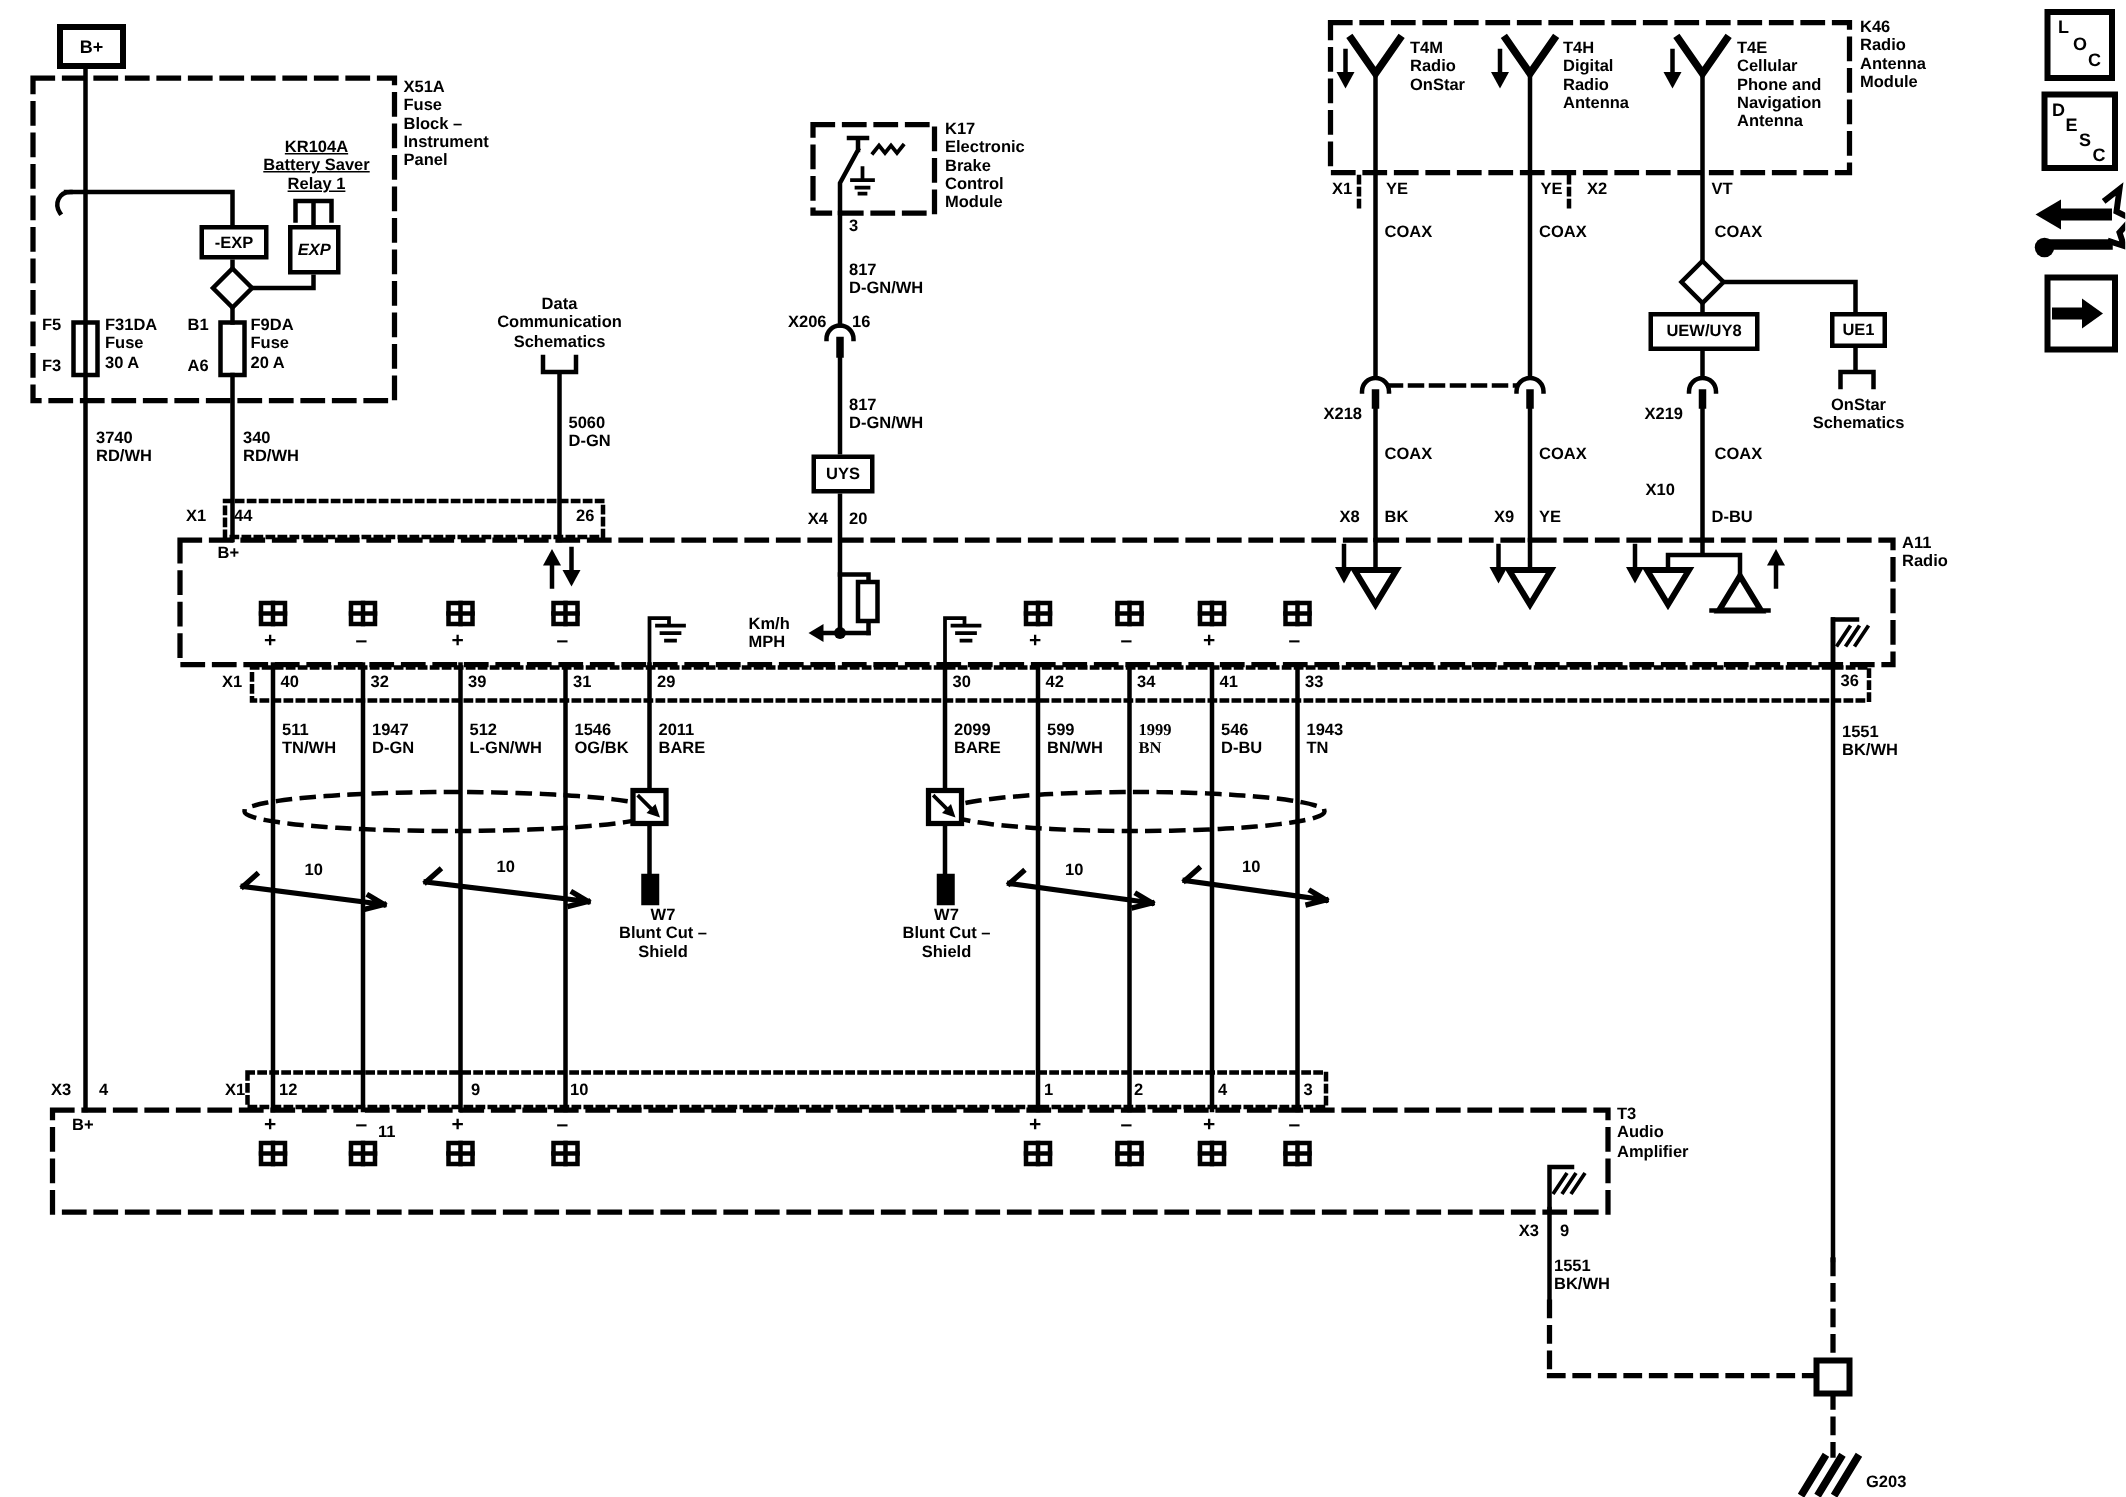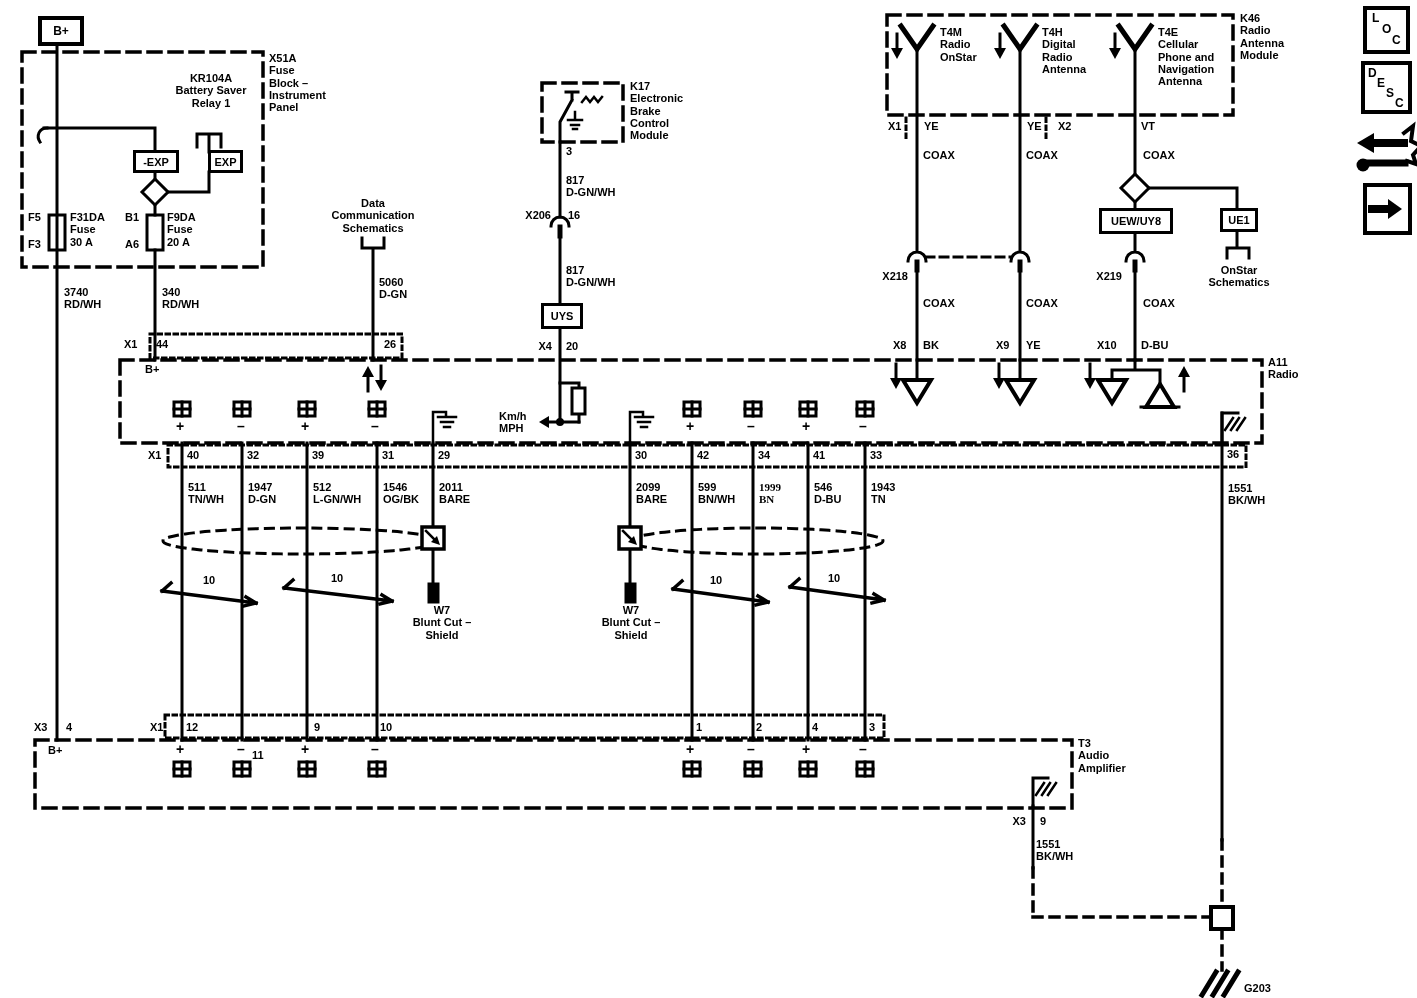--- a/index.html
+++ b/index.html
@@ -209,39 +209,39 @@
     </g>
   </g>
 </svg>
 
 <div class="box bx4" style="left:38px;top:16px;width:46px;height:30px;">
       <span>B+</span>
     </div>
 <div class="box" style="left:133px;top:150px;width:46px;height:23px;">
       <span>-EXP</span>
     </div>
-<div class="box" style="left:208px;top:150px;width:35px;height:23px;">
+<div class="box" style="left:192px;top:150px;width:35px;height:33px;font-style:italic;">
       <span>EXP</span>
     </div>
 <div class="box" style="left:541px;top:303px;width:42px;height:26px;">
       <span>UYS</span>
     </div>
 <div class="box" style="left:1099px;top:208px;width:74px;height:26px;">
       <span>UEW/UY8</span>
     </div>
 <div class="box" style="left:1220px;top:208px;width:38px;height:24px;">
       <span>UE1</span>
     </div>
 
 <div class="lbl" style="left:269px;top:52px;">X51A
 Fuse
 Block –
 Instrument
 Panel</div>
-<div class="lbl ctr" style="left:211px;top:72px;">KR104A
+<div class="lbl ctr" style="left:211px;top:92px;text-decoration:underline;">KR104A
 Battery Saver
 Relay 1</div>
 <div class="lbl" style="left:28px;top:211px;">F5</div>
 <div class="lbl" style="left:28px;top:238px;">F3</div>
 <div class="lbl" style="left:70px;top:211px;">F31DA
 Fuse
 30 A</div>
 <div class="lbl" style="left:125px;top:211px;">B1</div>
 <div class="lbl" style="left:125px;top:238px;">A6</div>
 <div class="lbl" style="left:167px;top:211px;">F9DA
@@ -303,21 +303,21 @@
 <div class="lbl rt" style="left:1082px;top:270px;width:40px;">X219</div>
 <div class="lbl" style="left:923px;top:297px;">COAX</div>
 <div class="lbl" style="left:1026px;top:297px;">COAX</div>
 <div class="lbl" style="left:1143px;top:297px;">COAX</div>
 <div class="lbl ctr" style="left:1239px;top:264px;">OnStar
 Schematics</div>
 <div class="lbl" style="left:893px;top:339px;">X8</div>
 <div class="lbl" style="left:923px;top:339px;">BK</div>
 <div class="lbl" style="left:996px;top:339px;">X9</div>
 <div class="lbl" style="left:1026px;top:339px;">YE</div>
-<div class="lbl" style="left:1097px;top:339px;">X10</div>
+<div class="lbl" style="left:1097px;top:321px;">X10</div>
 <div class="lbl" style="left:1141px;top:339px;">D-BU</div>
 
 <div class="lbl" style="left:1268px;top:356px;">A11
 Radio</div>
 <div class="lbl" style="left:124px;top:338px;">X1</div>
 <div class="lbl" style="left:156px;top:338px;">44</div>
 <div class="lbl" style="left:384px;top:338px;">26</div>
 <div class="lbl" style="left:145px;top:363px;">B+</div>
 <div class="lbl pol" style="left:176px;top:419px;">+</div>
 <div class="lbl pol" style="left:237px;top:419px;">–</div>

